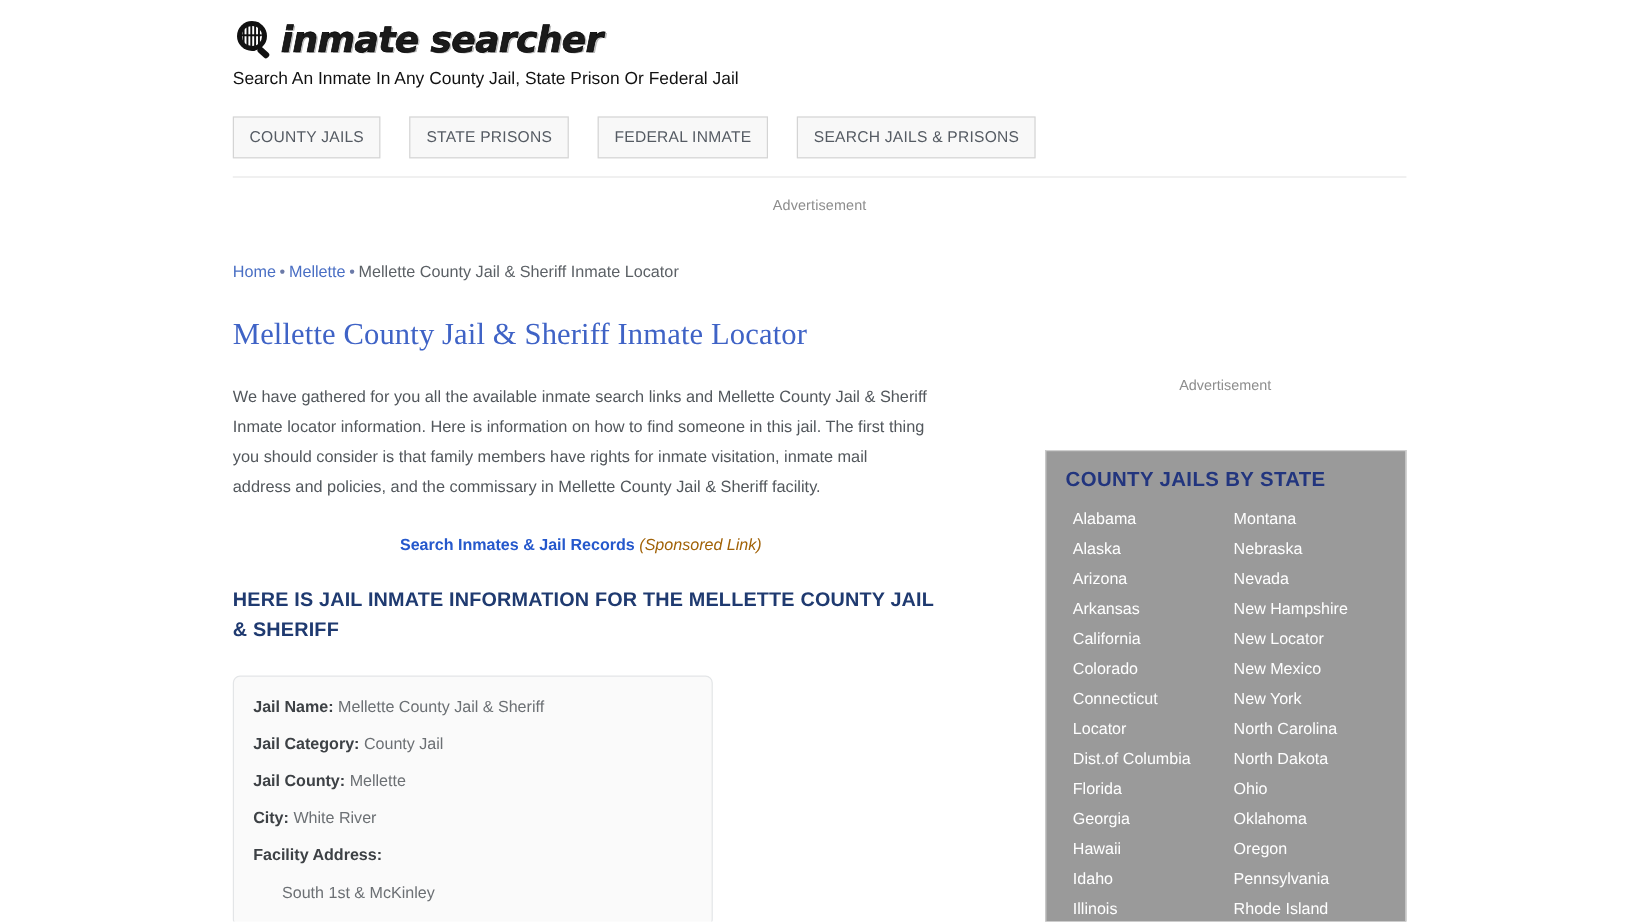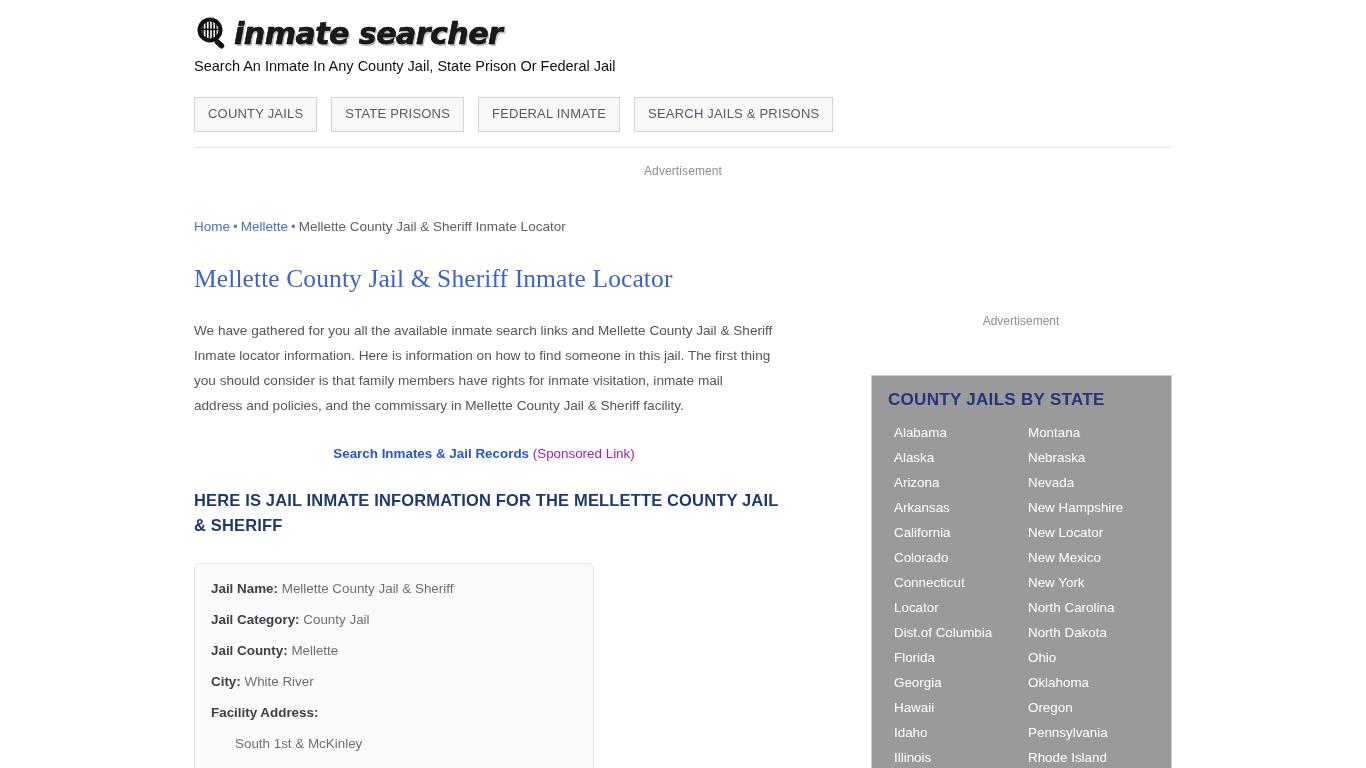--- a/index.html
+++ b/index.html
@@ -41,21 +41,21 @@
   }
   .tagline {
     position: absolute; left: 0; top: 58px;
     font-family: "Liberation Sans", sans-serif;
     font-size: 14.5px;
     color: #111111;
     white-space: nowrap;
   }
   .nav {
     position: absolute; left: 0; top: 97px;
-    display: flex; gap: 14px;
+    display: flex; gap: 24px;
   }
   .nav-btn {
     display: inline-block;
     border: 1px solid #d4d4d4;
     background: #f8f8f8;
     color: #555b63;
     font-size: 13px;
     letter-spacing: 0.2px;
     padding: 8px 13px 9px 13px;
     line-height: 16px;
@@ -125,21 +125,22 @@
     width: 580px;
     font-size: 13.4px;
   }
   .sponsored .lnk {
     color: #2558cc;
     font-weight: bold;
     text-decoration: none;
     cursor: pointer;
   }
   .sponsored .note {
-    color: #a21caf;
+    color: #a16207;
+    font-style: italic;
   }
 
   h2.section-title {
     margin: 27px 0 0 0;
     width: 590px;
     font-size: 16.5px;
     font-weight: bold;
     color: #1f3a70;
     letter-spacing: 0.15px;
     line-height: 25px;

